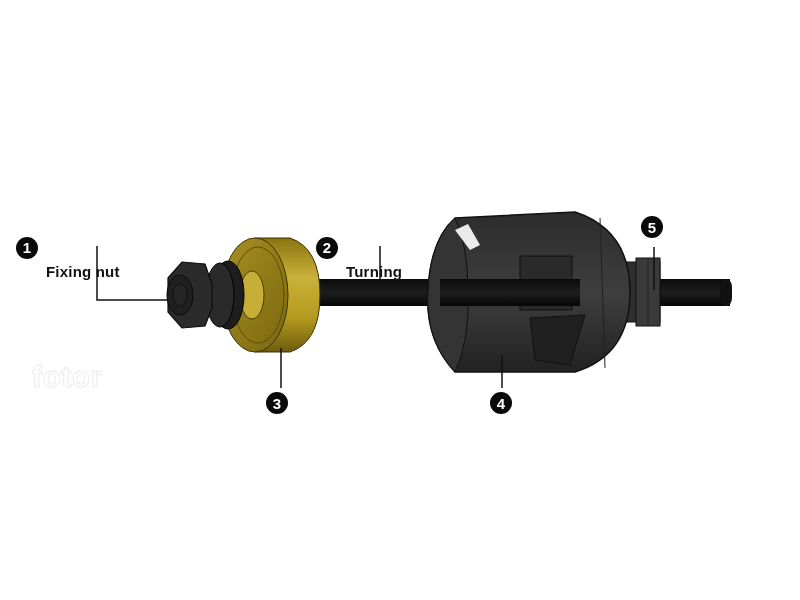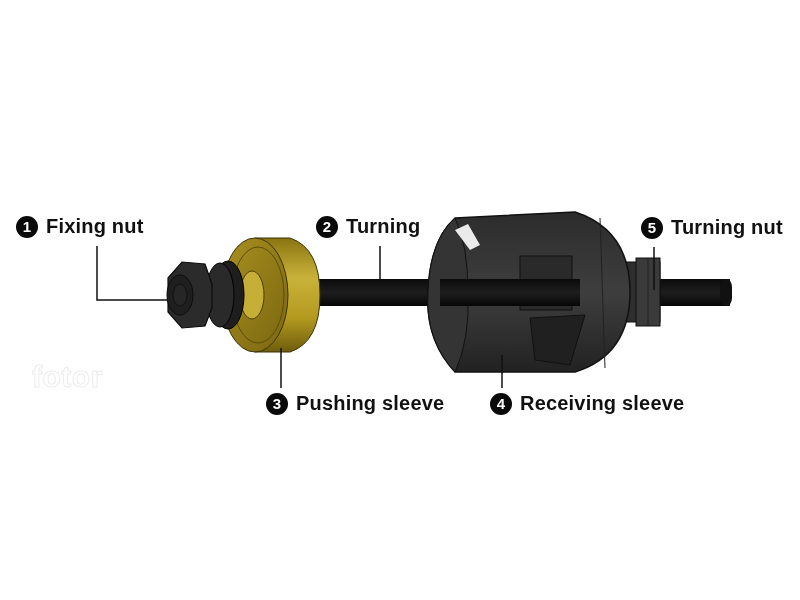--- a/index.html
+++ b/index.html
@@ -1,20 +1,20 @@
 <!DOCTYPE html>
 <html><head>
 <meta charset="utf-8">
 <style>
   html, body { margin:0; padding:0; }
   body { width:800px; height:600px; background:#ffffff; position:relative; overflow:hidden; font-family:"Liberation Sans", sans-serif; }
   .stage { position:absolute; left:0; top:0; width:800px; height:600px; }
   .label { position:absolute; display:flex; align-items:center; gap:8px; }
   .badge { width:22px; height:22px; border-radius:50%; background:#0a0a0a; color:#fff; font-weight:bold; font-size:15px; display:flex; align-items:center; justify-content:center; }
-  .label-text { font-weight:bold; font-size:20px; color:#111; letter-spacing:0.2px; white-space:nowrap; }
+  .label-text { font-weight:bold; font-size:15px; color:#111; letter-spacing:0.2px; white-space:nowrap;margin-top:48px; }
   .watermark { position:absolute; left:32px; top:360px; font-size:30px; font-weight:bold; color:transparent; -webkit-text-stroke:1px #ececec; letter-spacing:0.5px; }
 </style>
 </head>
 <body>
 
 <div class="stage">
   <svg width="800" height="600" viewBox="0 0 800 600">
     <defs>
       <linearGradient id="gold" x1="0" y1="0" x2="0" y2="1">
         <stop offset="0" stop-color="#8a7410"></stop>
@@ -92,25 +92,22 @@
     <span class="label-text">Fixing nut</span>
   </div>
 
   <div class="label" style="left:316px; top:215px;">
     <span class="badge">2</span>
     <span class="label-text">Turning</span>
   </div>
 
   <div class="label" style="left:641px; top:216px;">
     <span class="badge">5</span>
-    <span class="label-text">Turning nut</span>
   </div>
 
   <div class="label" style="left:266px; top:392px;">
     <span class="badge">3</span>
-    <span class="label-text">Pushing sleeve</span>
   </div>
 
   <div class="label" style="left:490px; top:392px;">
     <span class="badge">4</span>
-    <span class="label-text">Receiving sleeve</span>
   </div>
 </div>
 
 </body></html>

